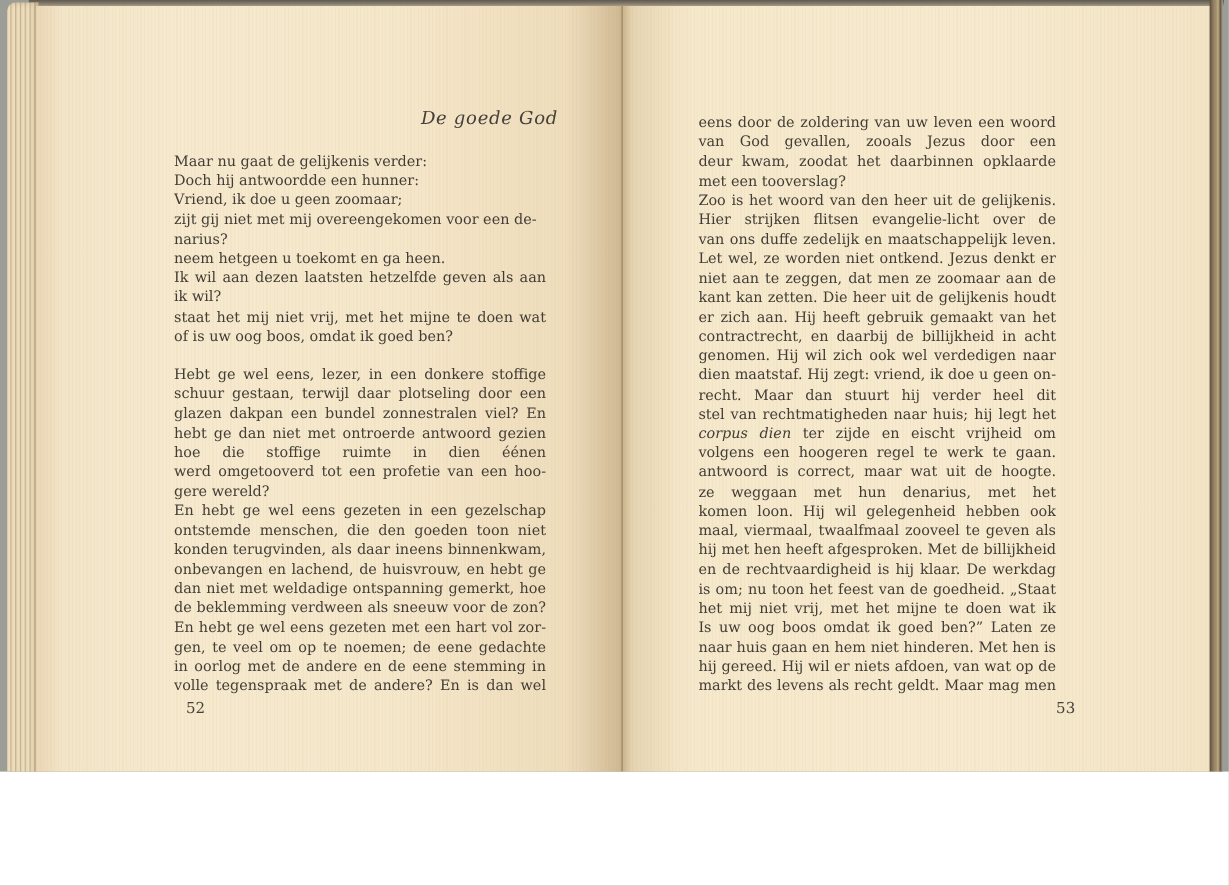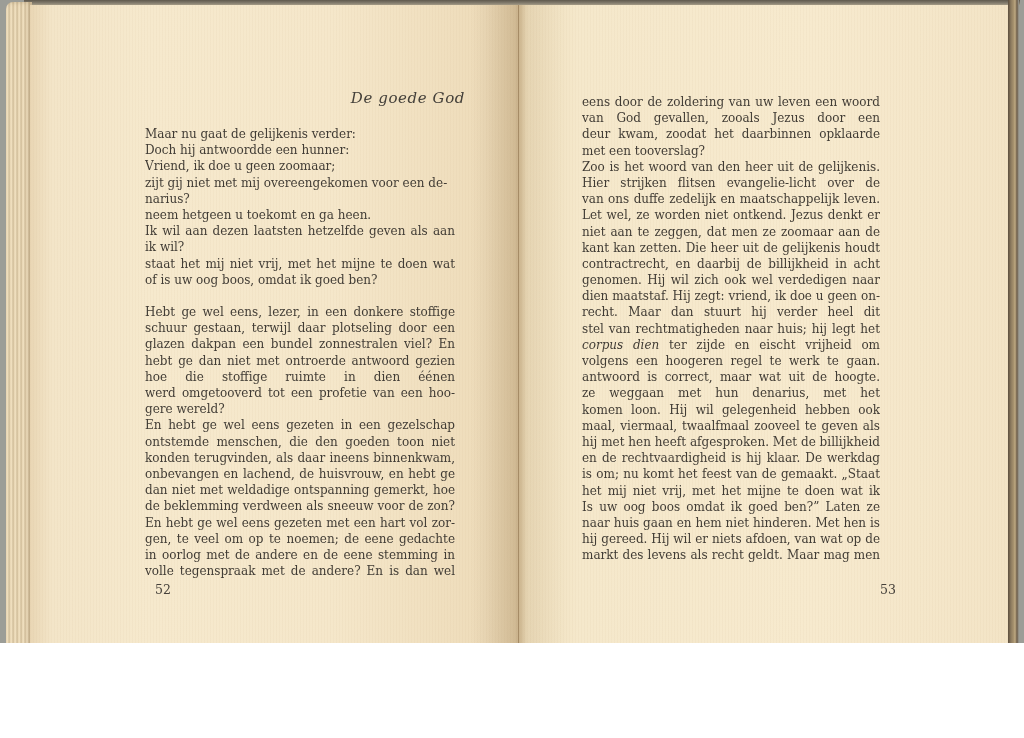--- a/index.html
+++ b/index.html
@@ -100,34 +100,35 @@
           <div class="ln ln-j">eens door de zoldering van uw leven een woord</div>
           <div class="ln ln-j">van God gevallen, zooals Jezus door een gesloten</div>
           <div class="ln ln-j">deur kwam, zoodat het daarbinnen opklaarde als</div>
           <div class="ln ln-l">met een tooverslag?</div>
           <div class="ln ln-j">Zoo is het woord van den heer uit de gelijkenis.</div>
           <div class="ln ln-j">Hier strijken flitsen evangelie-licht over de eischen</div>
           <div class="ln ln-j">van ons duffe zedelijk en maatschappelijk leven.</div>
           <div class="ln ln-j">Let wel, ze worden niet ontkend. Jezus denkt er</div>
           <div class="ln ln-j">niet aan te zeggen, dat men ze zoomaar aan de</div>
           <div class="ln ln-j">kant kan zetten. Die heer uit de gelijkenis houdt</div>
+          <div class="ln ln-j">er zich aan. Hij heeft gebruik gemaakt van het</div>
           <div class="ln ln-j">contractrecht, en daarbij de billijkheid in acht</div>
           <div class="ln ln-j">genomen. Hij wil zich ook wel verdedigen naar</div>
           <div class="ln ln-j">dien maatstaf. Hij zegt: vriend, ik doe u geen on-</div>
           <div class="ln ln-j">recht. Maar dan stuurt hij verder heel dit samen-</div>
           <div class="ln ln-j">stel van rechtmatigheden naar huis; hij legt het</div>
           <div class="ln ln-j"><em>corpus dien</em> ter zijde en eischt vrijheid om verder</div>
           <div class="ln ln-j">volgens een hoogeren regel te werk te gaan. Zijn</div>
           <div class="ln ln-j">antwoord is correct, maar wat uit de hoogte. Laten</div>
           <div class="ln ln-j">ze weggaan met hun denarius, met het overeenge-</div>
           <div class="ln ln-j">komen loon. Hij wil gelegenheid hebben ook twee-</div>
           <div class="ln ln-j">maal, viermaal, twaalfmaal zooveel te geven als</div>
           <div class="ln ln-j">hij met hen heeft afgesproken. Met de billijkheid</div>
           <div class="ln ln-j">en de rechtvaardigheid is hij klaar. De werkdag</div>
-          <div class="ln ln-j">is om; nu komt het feest van de gemaakt. „Staat</div>
+          <div class="ln ln-j">is om; nu toon het feest van de goedheid. „Staat</div>
           <div class="ln ln-j">het mij niet vrij, met het mijne te doen wat ik wil?</div>
           <div class="ln ln-j">Is uw oog boos omdat ik goed ben?” Laten ze toch</div>
           <div class="ln ln-j">naar huis gaan en hem niet hinderen. Met hen is</div>
           <div class="ln ln-j">hij gereed. Hij wil er niets afdoen, van wat op de</div>
           <div class="ln ln-j">markt des levens als recht geldt. Maar mag men</div>
         </div>
       <div class="pageno pageno-right">53</div>
     </div>
 
     <div class="gutter-shade"></div>

